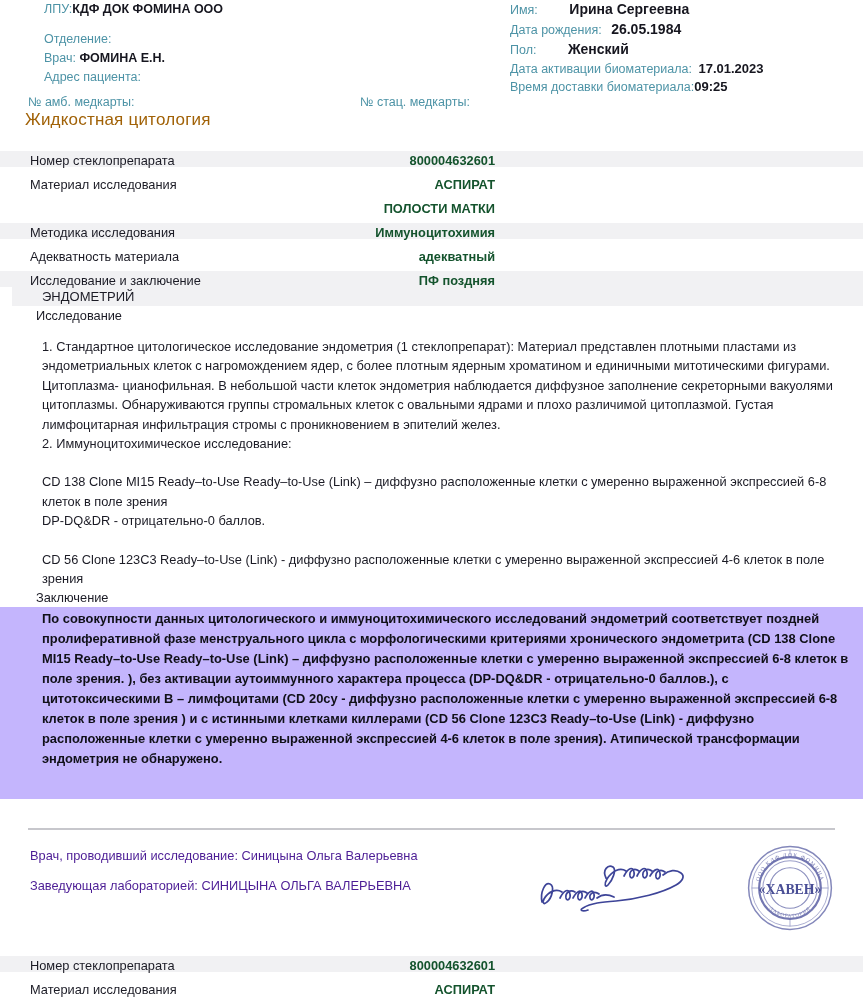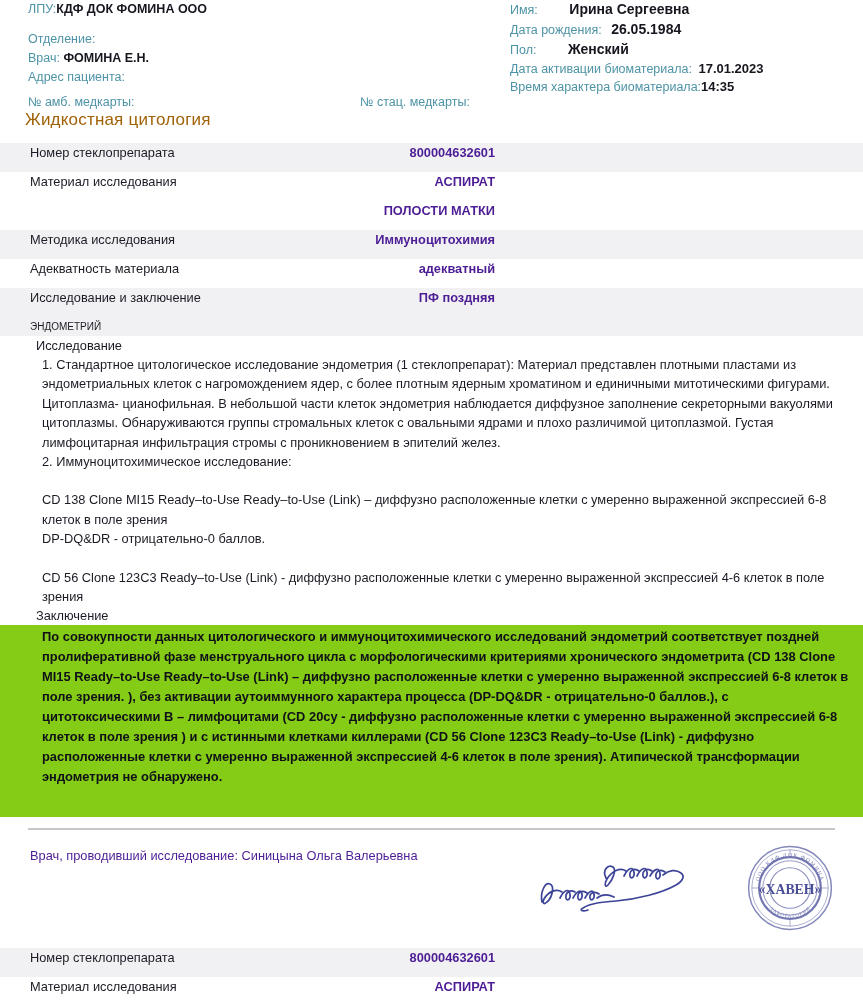--- a/index.html
+++ b/index.html
@@ -23,21 +23,21 @@
   }
 
   
   .hdr {
     position: relative;
     height: 112px;
     padding: 0;
   }
   .hdr-left {
     position: absolute;
-    left: 28px;
+    left: 44px;
     top: 0;
     width: 420px;
   }
   .hdr-right {
     position: absolute;
     left: 510px;
     top: 0;
     width: 350px;
   }
   .hdr-line {
@@ -85,75 +85,78 @@
 
   
   .kv-table {
     position: absolute;
     left: 0;
     top: 143px;
     width: 863px;
   }
   .kv-row {
     position: relative;
-    height: 29px;
+    height: 16px;
     line-height: 19px;
     font-size: 12.8px;
+    margin-top: 8px;
   }
   .kv-row.alt { background: #f1f1f3; }
   .kv-row.plain { background: #ffffff; }
   .kv-k {
     position: absolute;
     left: 30px;
     color: #1b1b25;
     font-weight: 400;
     white-space: nowrap;
   }
   .kv-v {
     position: absolute;
     left: 0;
     width: 495px;
     text-align: right;
     font-weight: 700;
-    color: #4c1d95;
+    color: #14532d;
     white-space: nowrap;
   }
 
   
   .band {
     background: #f1f1f3;
-    font-size: 10px;
+    font-size: 13px;
     line-height: 19px;
     padding-left: 30px;
     color: #1b1b25;
+    margin-left: 12px;
   }
   .band-white {
     background: #ffffff;
     font-size: 12.8px;
     line-height: 19px;
     padding-left: 36px;
     color: #1b1b25;
   }
 
   
   .body-block {
     background: #ffffff;
     padding: 0 22px 0 42px;
+    margin-top: 12px;
   }
   .para {
     font-size: 12.8px;
     line-height: 19.4px;
     color: #1b1b25;
     margin: 0;
   }
   .spacer-m { height: 19px; }
 
   
   .concl-band {
-    background: #84cc16;
+    background: #c4b5fd;
     padding: 2px 14px 30px 42px;
   }
   .concl-text {
     font-size: 12.9px;
     line-height: 20px;
     font-weight: 700;
     color: #101018;
     margin: 0;
   }
   .rule {
@@ -253,21 +256,21 @@
       </div>
       <div class="hdr-line">
         <span class="lbl">Пол:</span>
         <span class="val" style="padding-left:28px;font-size:14px;">Женский</span>
       </div>
       <div class="hdr-line" style="line-height:17px;">
         <span class="lbl">Дата активации биоматериала:</span>
         <span class="val" style="padding-left:3px;font-size:13px;">17.01.2023</span>
       </div>
       <div class="hdr-line" style="line-height:17px;">
-        <span class="lbl">Время характера биоматериала:</span><span class="val" style="font-size:13px;">14:35</span>
+        <span class="lbl">Время доставки биоматериала:</span><span class="val" style="font-size:13px;">09:25</span>
       </div>
     </div>
   </div>
 
   <div class="doc-title">Жидкостная цитология</div>
 
   <div class="kv-table">
     <div class="kv-row alt">
       <span class="kv-k">Номер стеклопрепарата</span>
       <span class="kv-v">800004632601</span>
@@ -317,20 +320,24 @@
       <p class="concl-text">По совокупности данных цитологического и иммуноцитохимического исследований эндометрий соответствует поздней пролиферативной  фазе менструального цикла  с  морфологическими  критериями  хронического эндометрита   (CD 138 Clone MI15 Ready–to-Use Ready–to-Use (Link) – диффузно расположенные клетки с умеренно выраженной экспрессией 6-8 клеток   в поле зрения. ), без  активации  аутоиммунного характера процесса  (DP-DQ&amp;DR  -  отрицательно-0 баллов.), с  цитотоксическими В – лимфоцитами (CD 20cy  -  диффузно расположенные клетки с умеренно выраженной экспрессией 6-8 клеток  в поле зрения )  и с   истинными  клетками киллерами (CD 56 Clone 123C3 Ready–to-Use (Link) -  диффузно расположенные клетки с умеренно выраженной экспрессией 4-6 клеток  в поле зрения).  Атипической трансформации эндометрия не обнаружено.</p>
     </div>
   </div>
 
   <div class="rule" style="top:828px;"></div>
 
   <div class="sign-wrap">
     <div class="sign-line sign-1">
       <span>Врач, проводивший исследование:</span>
       <span>Синицына Ольга Валерьевна</span>
+    </div>
+    <div class="sign-line sign-2">
+      <span>Заведующая лабораторией:</span>
+      <span>СИНИЦЫНА ОЛЬГА ВАЛЕРЬЕВНА</span>
     </div>
 
     <svg class="signature" viewBox="0 0 160 60">
       <g fill="none" stroke="#3d4498" stroke-width="1.7" stroke-linecap="round" stroke-linejoin="round">
         <path d="M6 44 C4 34, 9 24, 14 26 C19 28, 16 40, 11 44 C8 47, 6 45, 8 41 C12 34, 20 30, 26 34"></path>
         <path d="M24 40 C28 32, 33 30, 34 36 C35 41, 31 44, 30 40 C29 35, 34 31, 39 34"></path>
         <path d="M37 40 C41 33, 45 31, 46 36 C47 41, 43 44, 42 40 C41 35, 46 31, 51 35"></path>
         <path d="M49 40 C53 33, 57 31, 58 36 C59 41, 55 44, 54 40 C53 36, 58 32, 63 36"></path>
         <path d="M61 40 C66 36, 72 36, 78 39"></path>
         <path d="M70 20 C66 12, 72 6, 77 9 C81 12, 76 23, 72 27 C69 30, 68 26, 71 21 C76 13, 84 9, 90 13"></path>

